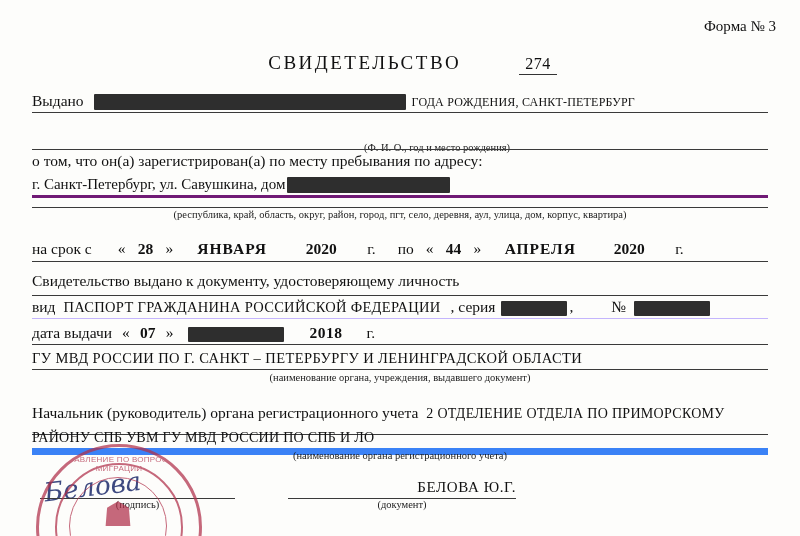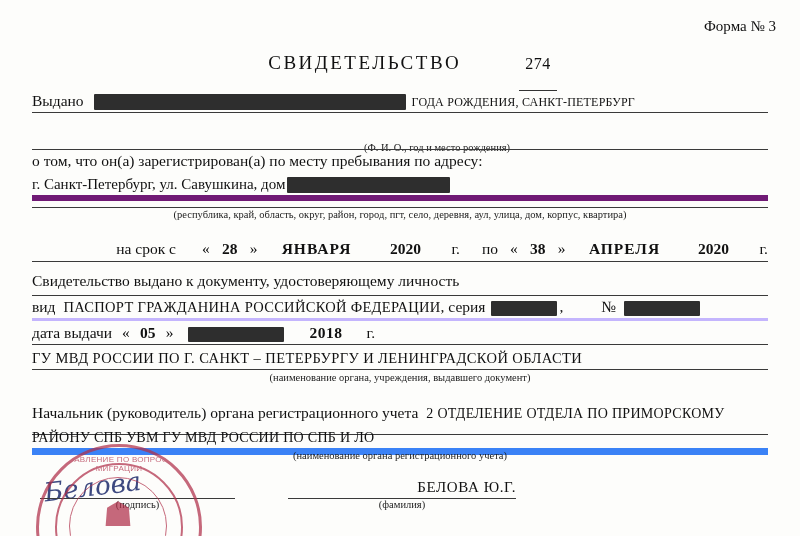--- a/index.html
+++ b/index.html
@@ -49,21 +49,21 @@
     font-size: 19px;
     letter-spacing: 2.5px;
     font-family: "Liberation Serif", serif;
     margin-left: 25px;
   }
   .title .num {
     display: inline-block;
     margin-left: 58px;
     font-size: 16px;
     border-bottom: 1px solid #333;
-    padding: 0 6px 17px 6px;
+    padding: 0 6px 1px 6px;
     letter-spacing: 0.5px;
   }
   .title .t2 {
     display: block;
     margin-top: 4px;
     font-size: 15.5px;
     letter-spacing: 0.2px;
   }
 
   .row {
@@ -92,52 +92,51 @@
 
   #cap-fio { top: 142px; left: 0; width: 800px; margin-left: 37px; }
 
   #r-blank1 { top: 148px; left: 32px; width: 736px; border-bottom: 1px solid #3a3a3a; height: 1px; }
 
   #r-otom { top: 152px; left: 32px; width: 736px; font-size: 15.5px; }
 
   #r-addr {
     top: 176px; left: 32px; width: 736px;
     display: flex; align-items: flex-end;
-    border-bottom: 6px solid #701a75;
+    border-bottom: 3px solid #701a75;
     padding-bottom: 2px;
   }
   #r-addr .blk { height: 16px; width: 163px; margin-left: 2px; }
 
   #r-blank2 { top: 206px; left: 32px; width: 736px; border-bottom: 1px solid #3a3a3a; height: 1px; }
   #cap-addr { top: 209px; left: 0; width: 800px; }
 
   
   #r-srok {
     top: 240px; left: 32px; width: 736px;
     display: flex; align-items: flex-end; font-size: 15.5px;
     border-bottom: 1px solid #3a3a3a;
     padding-bottom: 3px;
-    justify-content: flex-end;
   }
   #r-srok .seg { white-space: nowrap; }
   #r-srok .val-d { display:inline-block; min-width: 40px; text-align: center; font-weight: bold; }
   #r-srok .val-m { display:inline-block; min-width: 118px; text-align: center; font-weight: bold; letter-spacing: 1px; }
   #r-srok .val-y { display:inline-block; min-width: 60px; text-align: center; font-weight: bold; }
   #r-srok .sp { display: inline-block; width: 26px; }
 
   #r-svid { top: 272px; left: 32px; width: 736px; font-size: 15.5px; }
   #r-blank3 { top: 294px; left: 32px; width: 736px; border-bottom: 1px solid #3a3a3a; height: 1px; }
 
   #r-vid {
     top: 298px; left: 32px; width: 736px;
     display: flex; align-items: flex-end; font-size: 15.5px;
-    border-bottom: 3px solid #c4b5fd; padding-bottom: 2px;
+    border-bottom: 1px solid #c4b5fd; padding-bottom: 2px;
   }
   #r-vid .doc { margin-left: 8px; letter-spacing: 0.3px; font-size: 14.5px; }
-  #r-vid .seriya { }
+  #r-vid .seriya { margin-left: 10px; }
   #r-vid .blk-ser { height: 15px; width: 66px; margin-left: 6px; }
   #r-vid .comma { margin-left: 2px; }
   #r-vid .nomer { margin-left: 38px; }
   #r-vid .blk-num { height: 15px; width: 76px; margin-left: 8px; }
 
   #r-data {
     top: 324px; left: 32px; width: 736px;
     display: flex; align-items: flex-end; font-size: 15.5px;
     border-bottom: 1px solid #3a3a3a; padding-bottom: 2px;
   }
@@ -269,21 +268,21 @@
     <span class="val-d">28</span>
     <span>»</span>
     <span class="val-m">ЯНВАРЯ</span>
     <span class="val-y">2020</span>
     <span class="sp" style="width:16px"></span>
     <span>г.</span>
     <span class="sp" style="width:22px"></span>
     <span>по</span>
     <span class="sp" style="width:12px"></span>
     <span>«</span>
-    <span class="val-d">38</span>
+    <span class="val-d">44</span>
     <span>»</span>
     <span class="val-m">АПРЕЛЯ</span>
     <span class="val-y">2020</span>
     <span class="sp" style="width:16px"></span>
     <span>г.</span>
   </div>
 
   <div class="row" id="r-svid">Свидетельство выдано к документу, удостоверяющему личность</div>
   <div class="row" id="r-blank3"></div>
 
@@ -293,21 +292,21 @@
     <span class="seriya">, серия</span>
     <span class="redact blk-ser"></span>
     <span class="comma">,</span>
     <span class="nomer">№</span>
     <span class="redact blk-num"></span>
   </div>
 
   <div class="row" id="r-data">
     <span>дата выдачи</span>
     <span class="q">«</span>
-    <span class="dd">05</span>
+    <span class="dd">07</span>
     <span>»</span>
     <span class="redact blk-mon"></span>
     <span class="yy">2018</span>
     <span class="g">г.</span>
   </div>
 
   <div class="row caption" id="cap-organ">(наименование органа, учреждения, выдавшего документ)</div>
   <div class="row" id="r-organ">ГУ  МВД  РОССИИ  ПО  Г. САНКТ – ПЕТЕРБУРГУ  И  ЛЕНИНГРАДСКОЙ ОБЛАСТИ</div>
 
   <div class="row" id="r-nach">
@@ -316,21 +315,21 @@
   </div>
   <div class="row" id="r-nach2">РАЙОНУ СПБ УВМ  ГУ  МВД  РОССИИ  ПО СПБ  И  ЛО</div>
   <div class="row caption" id="cap-reg">(наименование органа регистрационного учета)</div>
 
   <div class="signature">Белова</div>
   <div class="row" id="sig-line"></div>
   <div class="row caption" id="cap-podpis">(подпись)</div>
 
   <div class="row" id="fam-name">БЕЛОВА Ю.Г.</div>
   <div class="row" id="fam-line"></div>
-  <div class="row caption" id="cap-fam">(фамилия)</div>
+  <div class="row caption" id="cap-fam">(документ)</div>
 
   <div class="stamp">
     <div class="inner"></div>
     <div class="inner2"></div>
     <div class="stamp-text" style="top:8px;">УПРАВЛЕНИЕ ПО ВОПРОСАМ МИГРАЦИИ</div>
     <div class="stamp-emblem">☗</div>
 
   </div>
 
 </div>

